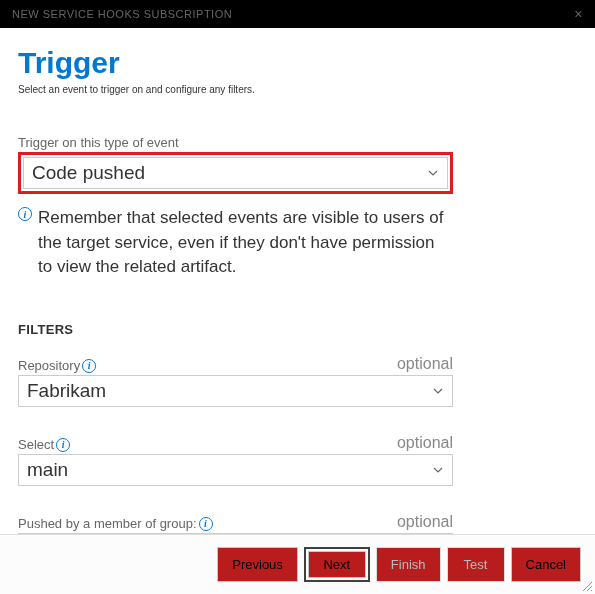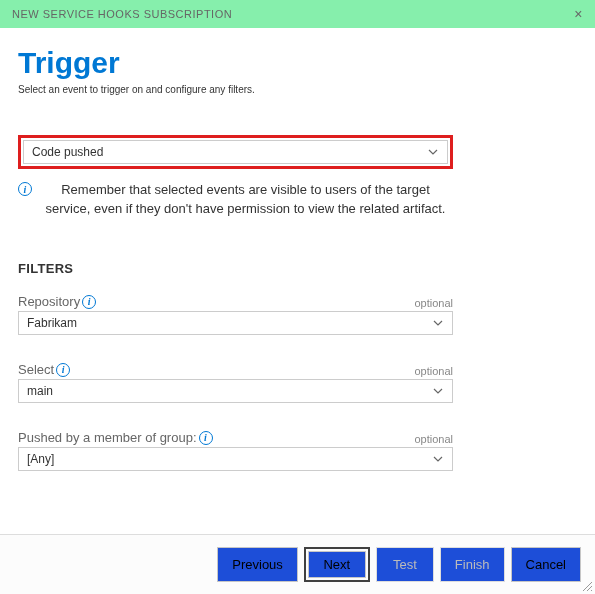--- a/index.html
+++ b/index.html
@@ -6,21 +6,21 @@
   body {
     font-family: "Segoe UI", Tahoma, sans-serif;
     width: 595px;
     height: 594px;
     background: #fff;
     color: #333;
     position: relative;
     font-size: 13px;
   }
   .header {
-    background: #86efac;
+    background: #000000;
     padding: 6px 12px;
     display: flex;
     justify-content: space-between;
     align-items: center;
     font-size: 11px;
     letter-spacing: 0.5px;
     color: #666;
   }
   .header-title { text-transform: uppercase; }
   .close-btn {
@@ -55,21 +55,21 @@
     width: 435px;
   }
   .select-wrap.highlight {
     border: 3px solid #de1e1e;
     padding: 2px;
   }
   .select {
     width: 100%;
     border: 1px solid #ccc;
     padding: 4px 26px 4px 8px;
-    font-size: 12px;
+    font-size: 19px;
     background: #fff;
     cursor: pointer;
     position: relative;
     display: flex;
     justify-content: space-between;
     align-items: center;
   }
   .select .chev {
     position: absolute;
     right: 8px;
@@ -93,24 +93,23 @@
     font-weight: bold;
     font-style: italic;
     display: inline-flex;
     align-items: center;
     justify-content: center;
     flex-shrink: 0;
     margin-top: 1px;
     font-family: Georgia, serif;
   }
   .info-text {
-    font-size: 13px;
+    font-size: 17px;
     color: #333;
     line-height: 1.45;
-    text-align: center;
   }
   .section-title {
     font-weight: 600;
     font-size: 13px;
     margin-top: 42px;
     margin-bottom: 18px;
     letter-spacing: 0.3px;
   }
   .filter-row {
     width: 435px;
@@ -123,38 +122,38 @@
     margin-bottom: 2px;
   }
   .filter-label {
     font-size: 13px;
     color: #666;
     display: flex;
     align-items: center;
     gap: 2px;
   }
   .optional {
-    font-size: 11px;
+    font-size: 16px;
     color: #888;
   }
   .footer {
     position: absolute;
     bottom: 0;
     left: 0;
     right: 0;
     border-top: 1px solid #ddd;
     padding: 12px 14px;
     display: flex;
     justify-content: flex-end;
     gap: 6px;
     background: #fcfcfc;
   }
   .btn {
     border: 1px solid #c6c6c6;
-    background: #1d4ed8;
+    background: #b91c1c;
     padding: 5px 14px;
     font-size: 13px;
     cursor: pointer;
     min-width: 58px;
     text-align: center;
   }
   .btn.disabled {
     color: #bbb;
     border-color: #ddd;
     cursor: default;
@@ -178,20 +177,21 @@
 
 <div class="header">
   <span class="header-title">NEW SERVICE HOOKS SUBSCRIPTION</span>
   <span class="close-btn">×</span>
 </div>
 
 <div class="content">
   <div class="page-title">Trigger</div>
   <div class="subtitle">Select an event to trigger on and configure any filters.</div>
 
+  <div class="field-label">Trigger on this type of event</div>
   <div class="select-wrap highlight">
     <div class="select">
       <span>Code pushed</span>
       <span class="chev">
         <svg width="12" height="12" viewBox="0 0 12 12">
             <path d="M2 4 L6 8 L10 4" stroke="#666" stroke-width="1.2" fill="none"></path>
           </svg>
       </span>
     </div>
   </div>
@@ -256,21 +256,21 @@
       </span>
     </div>
   </div>
 </div>
 
 <div class="footer">
   <button class="btn">Previous</button>
   <span class="btn-highlight">
     <button class="btn">Next</button>
   </span>
+  <button class="btn disabled">Finish</button>
   <button class="btn disabled">Test</button>
-  <button class="btn disabled">Finish</button>
   <button class="btn">Cancel</button>
   <svg class="resize-grip" viewBox="0 0 12 12">
     <line x1="2" y1="11" x2="11" y2="2" stroke="#999" stroke-width="1"></line>
     <line x1="6" y1="11" x2="11" y2="6" stroke="#999" stroke-width="1"></line>
     <line x1="10" y1="11" x2="11" y2="10" stroke="#999" stroke-width="1"></line>
   </svg>
 </div>
 
 </body></html>

